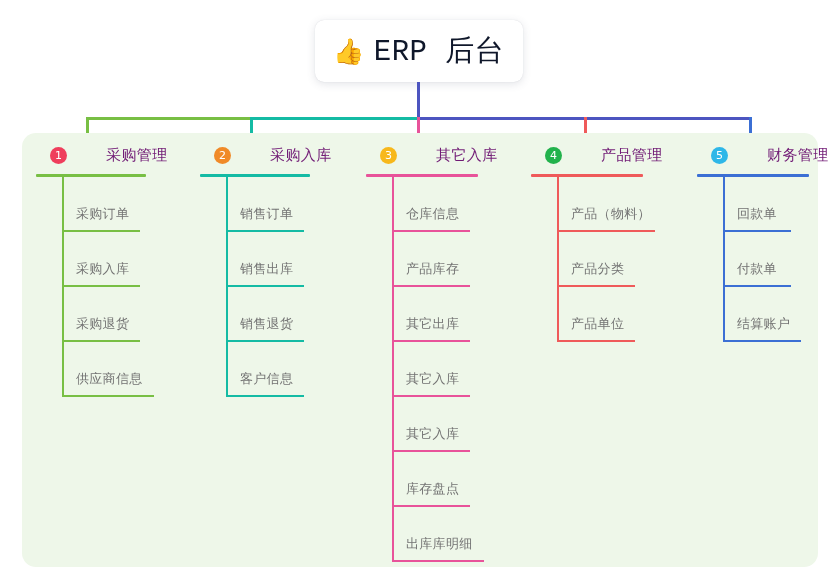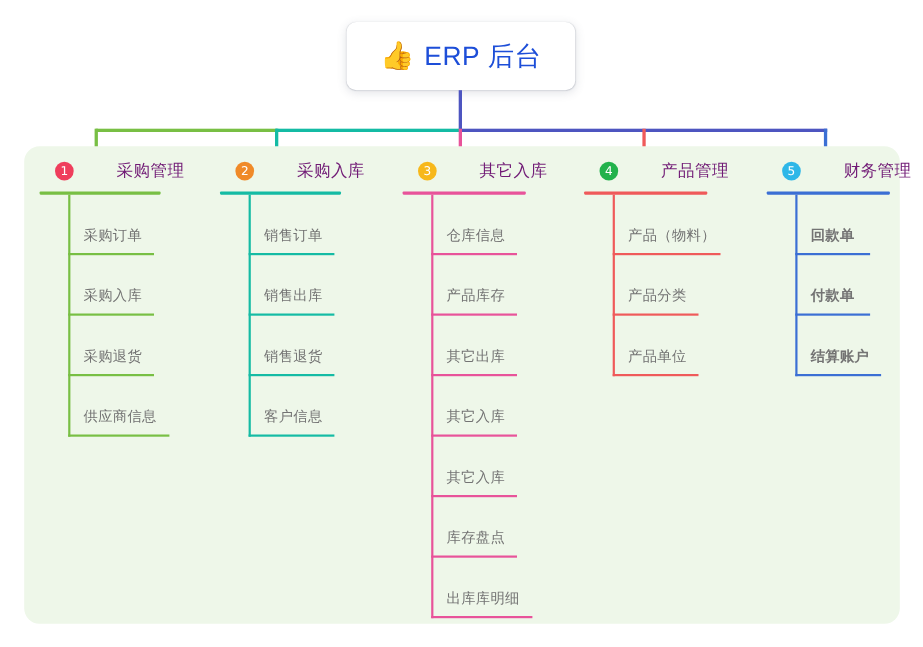--- a/index.html
+++ b/index.html
@@ -38,24 +38,25 @@
     display: flex;
     align-items: center;
     gap: 9px;
   }
   .root-emoji {
     font-size: 25px;
     line-height: 1;
     display: inline-block;
   }
   .root-title {
-    font-size: 24px;
-    color: #1d4ed8;
+    font-size: 29px;
+    color: #0f172a;
     letter-spacing: 0.5px;
     white-space: nowrap;
+    font-family: Liberation Mono, monospace;
   }
 
   
   .vline, .hline {
     position: absolute;
   }
 
   
   .panel {
     position: absolute;
@@ -272,21 +273,21 @@
             <div class="leaf-rule" style="width: 78px; background: rgb(239, 90, 90);"></div>
           </div>
         </div>
       </div>
       <div class="column" style="left: 697px;">
         <div class="col-head">
           <span class="badge" style="background: rgb(46, 183, 232);">5</span>
           <span class="col-title">财务管理</span>
         </div>
         <div class="col-rule" style="width: 112px; background: rgb(59, 111, 212);"></div>
-        <div class="col-body" style="height: 170px; font-weight: bold;">
+        <div class="col-body" style="height: 170px;">
           <div class="spine" style="height: 165px; background: rgb(59, 111, 212);"></div>
           <div class="leaf">
             <span class="leaf-label">回款单</span>
             <div class="leaf-rule" style="width: 68px; background: rgb(59, 111, 212);"></div>
           </div>
           <div class="leaf">
             <span class="leaf-label">付款单</span>
             <div class="leaf-rule" style="width: 68px; background: rgb(59, 111, 212);"></div>
           </div>
           <div class="leaf">

